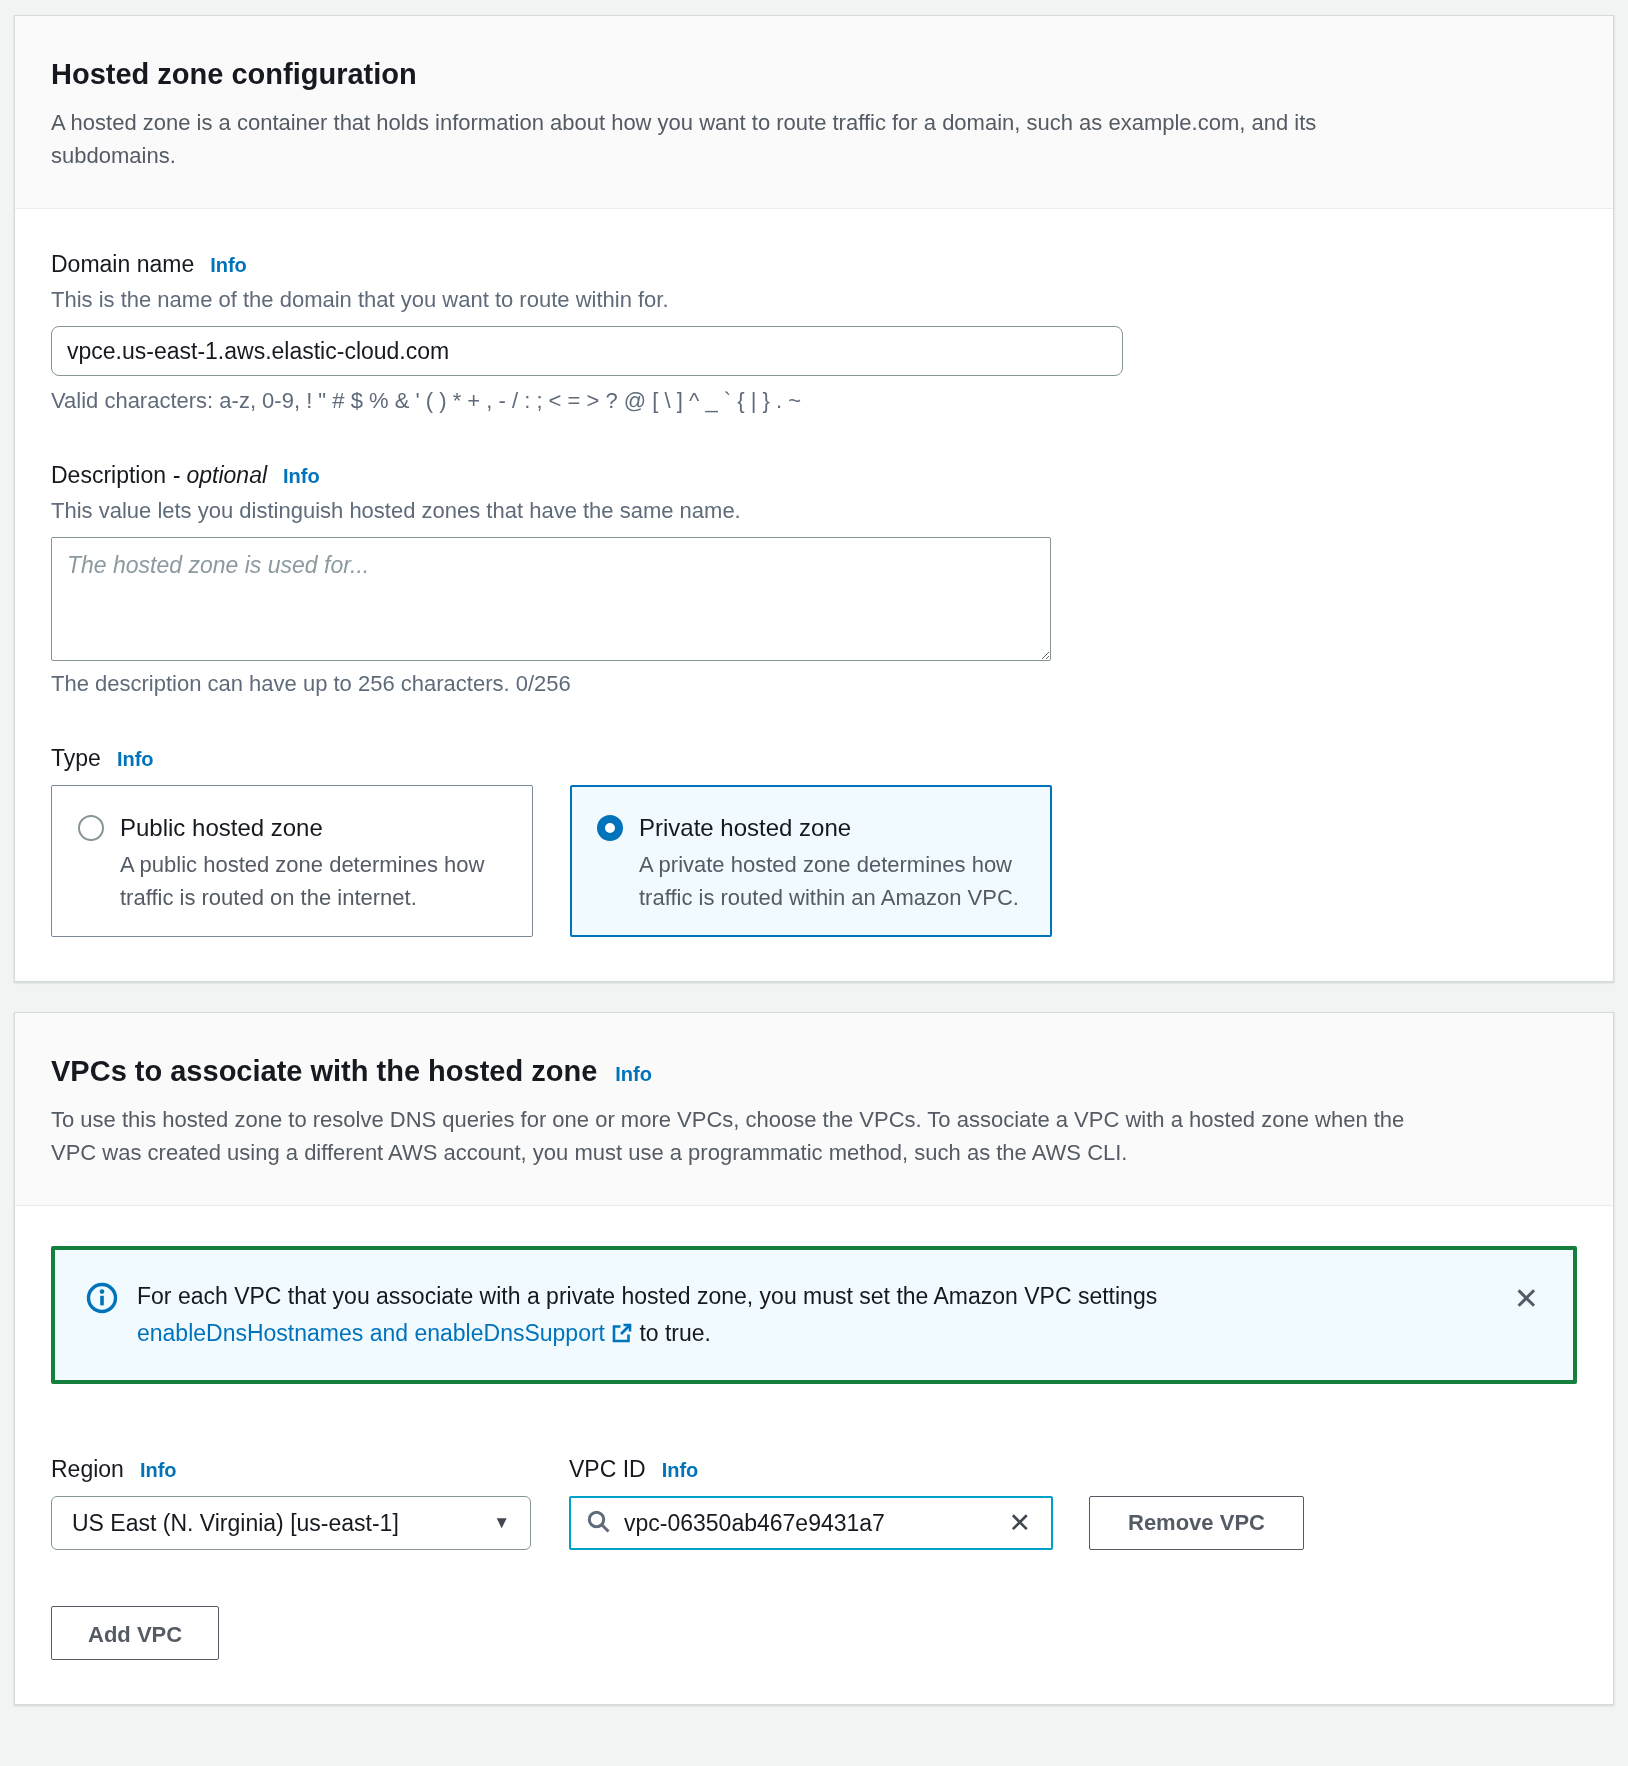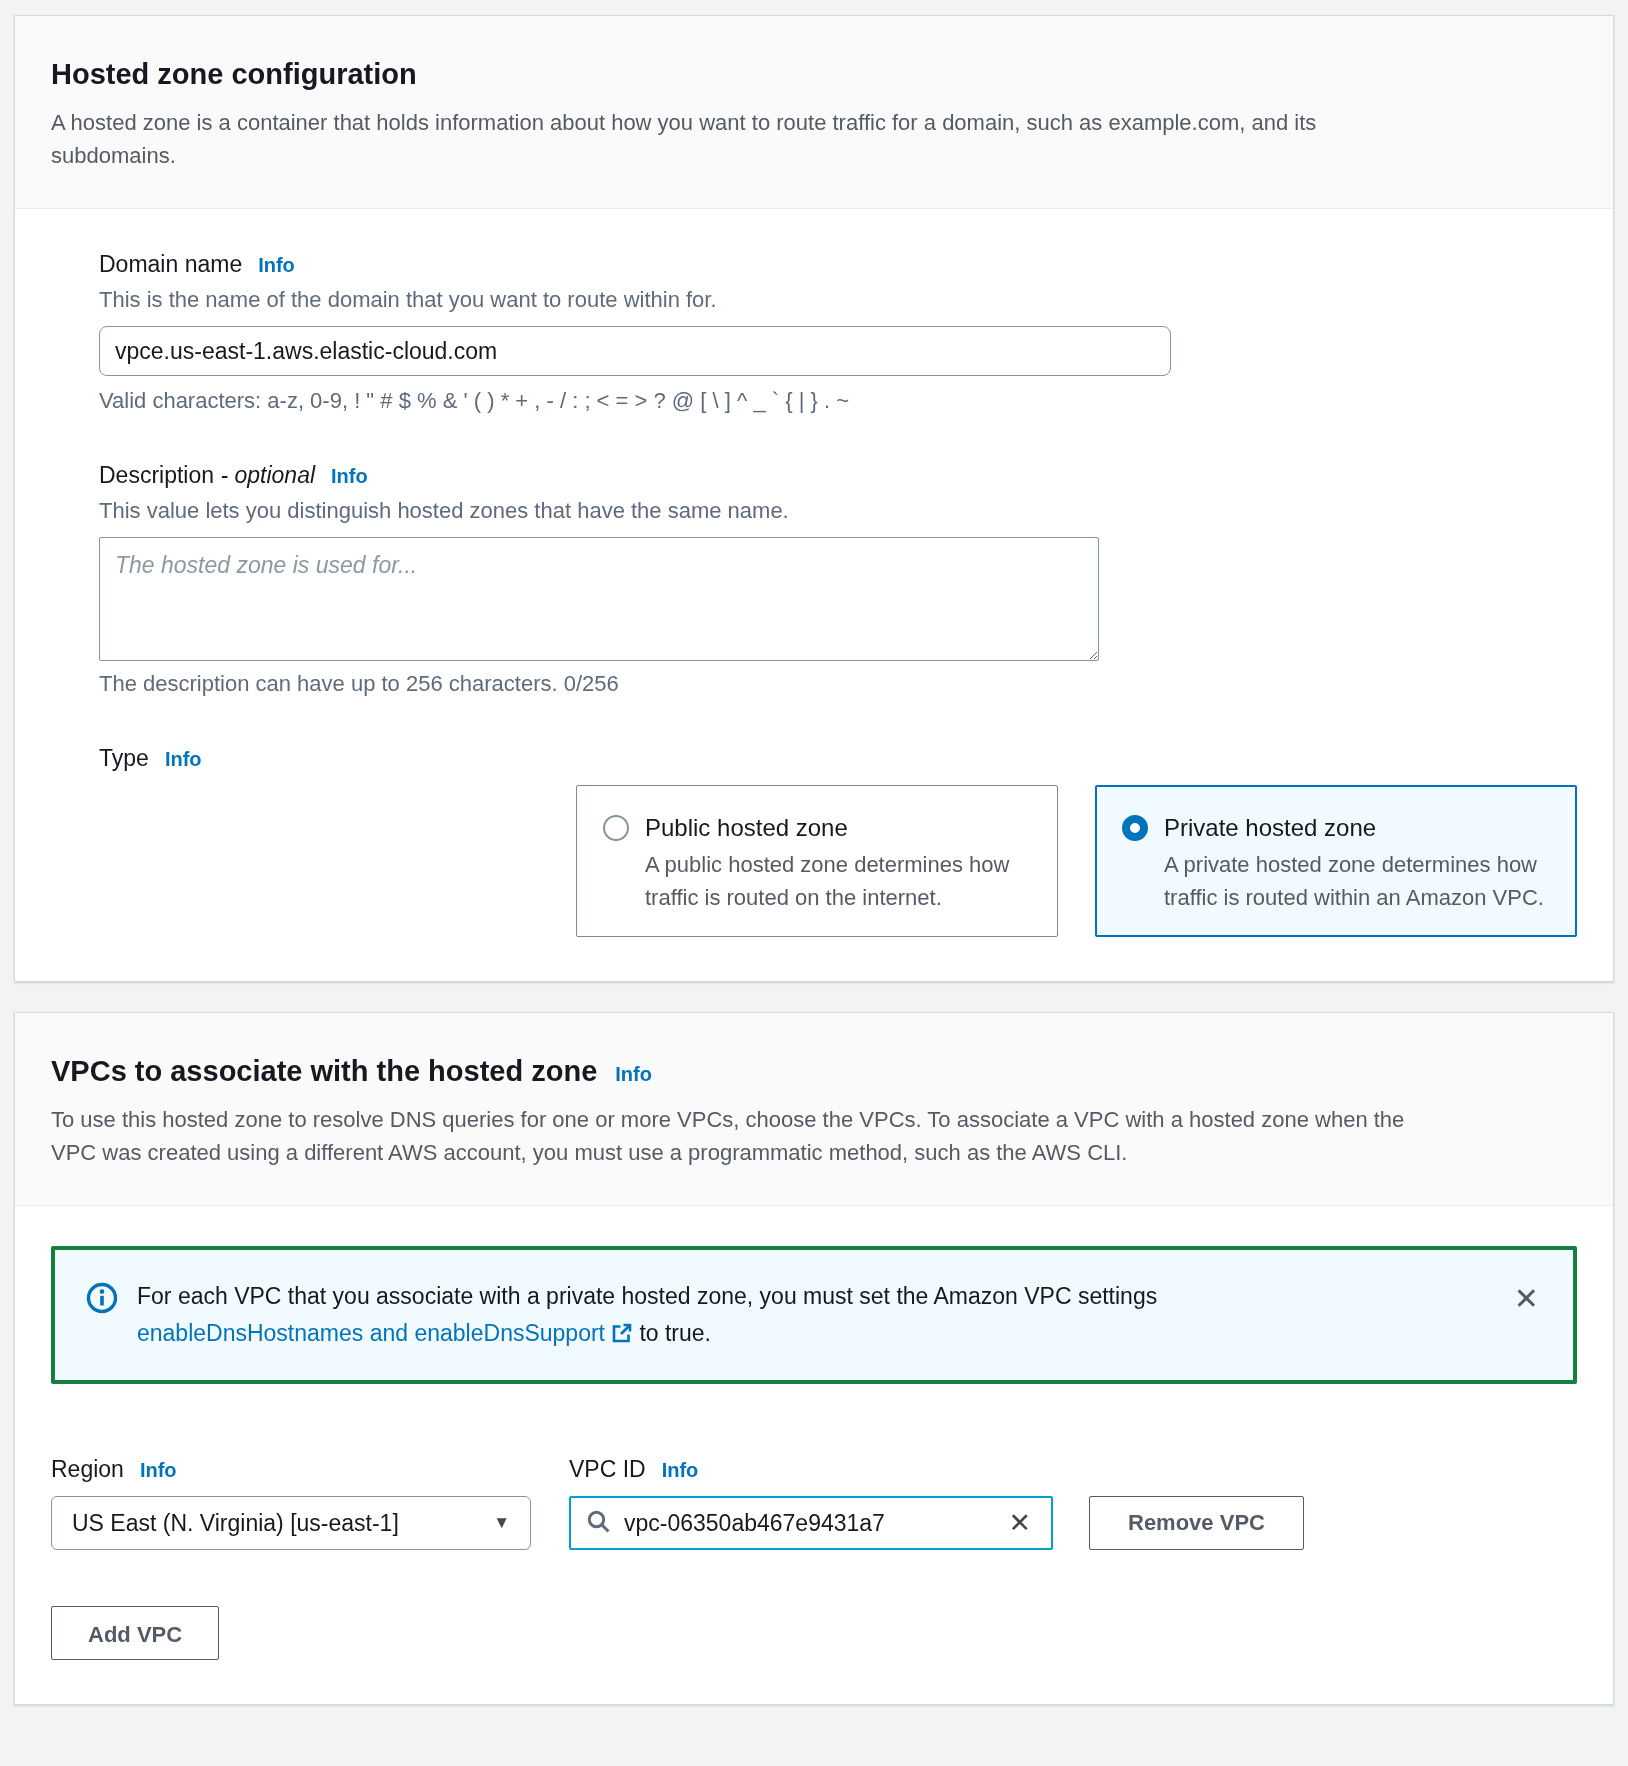--- a/index.html
+++ b/index.html
@@ -22,21 +22,21 @@
     border-bottom:1px solid #eaeded;
     padding:38px 36px 36px;
   }
   .card-title-row { display:flex; align-items:baseline; gap:18px; }
   .card-title { font-size:29px; font-weight:700; color:#16191f; line-height:40px; }
   .card-desc { margin-top:12px; font-size:22px; line-height:33px; color:#545b64; }
   .desc-1 { max-width:1320px; }
   .desc-2 { max-width:1390px; }
   .card-body { padding:40px 36px 44px; }
 
-  .field { margin-bottom:46px;margin-left:48px; }
+  .field { margin-bottom:46px; }
   .field:last-child { margin-bottom:0; }
   .field-label-row { display:flex; align-items:baseline; gap:16px; }
   .field-label { font-size:23px; line-height:30px; color:#16191f; }
   .optional { font-style:italic; }
   .info-link { font-size:20px; font-weight:700; color:#0073bb; text-decoration:none; cursor:pointer; }
   .field-help { margin-top:4px; font-size:22px; line-height:33px; color:#5f6b7a; }
 
   .text-input {
     display:block; margin-top:10px; width:1072px; height:50px;
     border:1px solid #879596; border-radius:8px; background:#fff;
@@ -47,21 +47,21 @@
 
   .desc-textarea {
     display:block; margin-top:10px; width:1000px; height:124px;
     border:1px solid #879596; border-radius:2px; background:#fff;
     padding:14px 15px; font-size:23px; color:#16191f;
     font-family:"Liberation Sans", sans-serif; resize:both;
   }
   .desc-textarea::placeholder { font-style:italic; color:#8c99a0; }
   .counter { margin-top:10px; font-size:22px; color:#5f6b7a; }
 
-  .radio-cards { display:flex; gap:37px; margin-top:12px;justify-content:flex-end; }
+  .radio-cards { display:flex; gap:37px; margin-top:12px; }
   .radio-card {
     width:482px; height:152px; padding:28px 26px 0;
     border:1px solid #7d8998; border-radius:2px; background:#fff; cursor:pointer;
   }
   .radio-card.selected { border:2px solid #0073bb; background:#f1faff; padding:27px 25px 12px; }
   .radio-row { display:flex; align-items:center; gap:16px; }
   .radio-circle {
     width:26px; height:26px; border-radius:50%;
     border:2px solid #879596; background:#fff; flex:none;
   }

